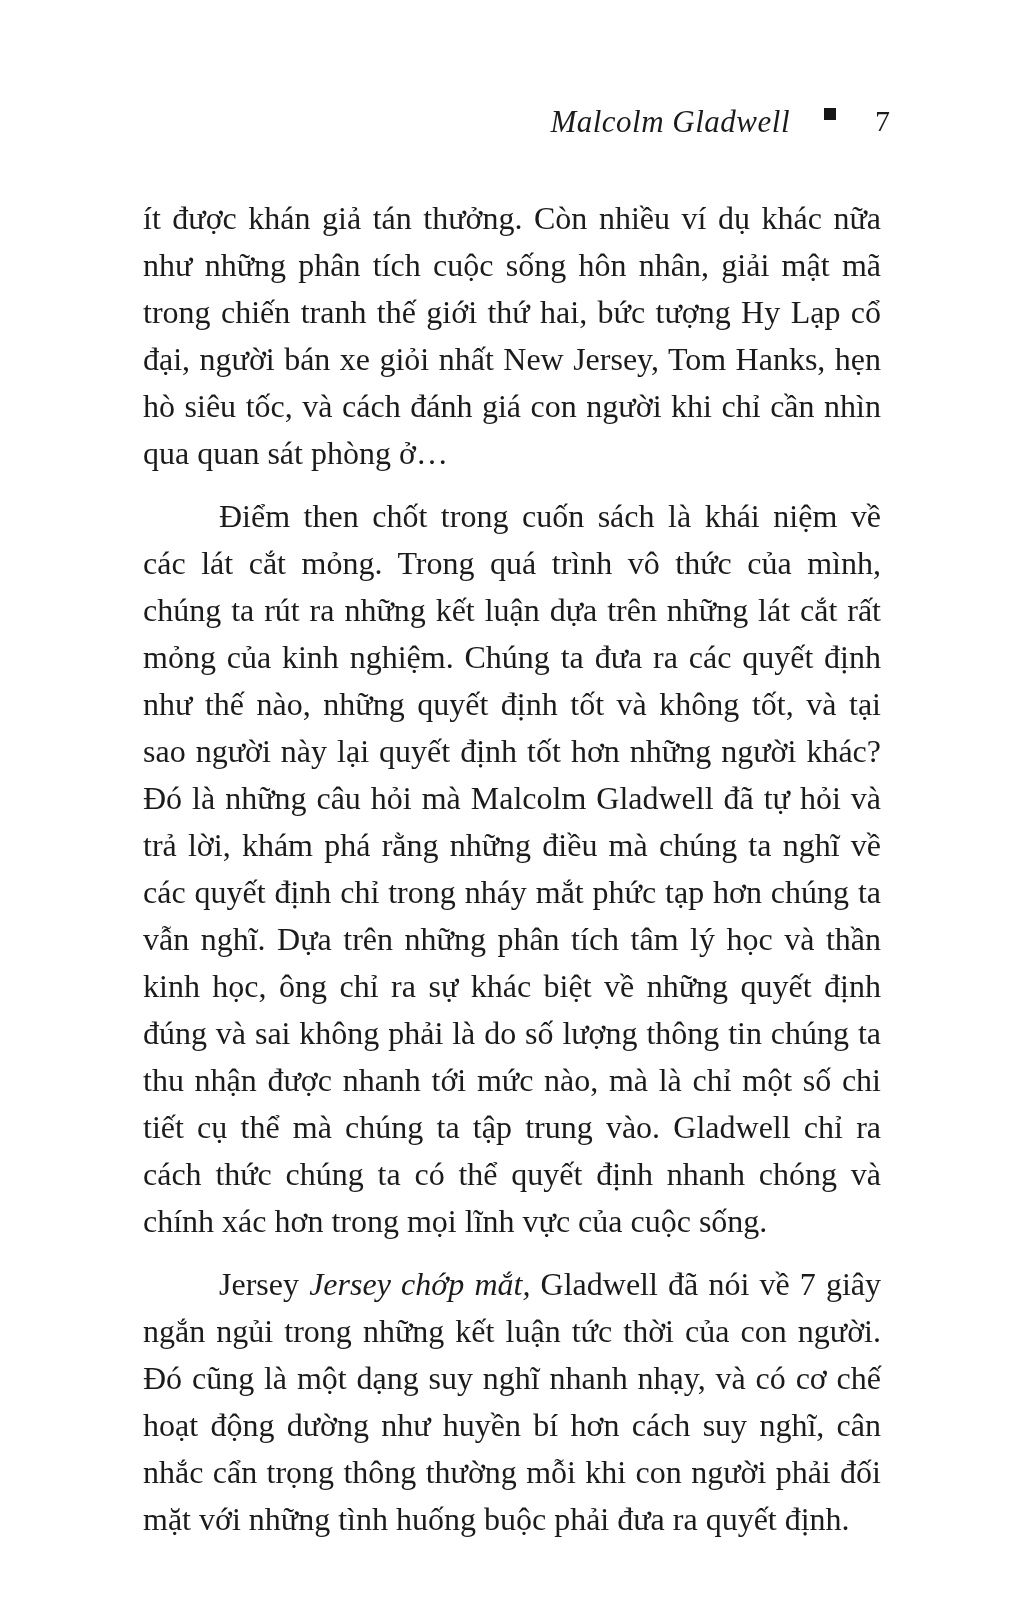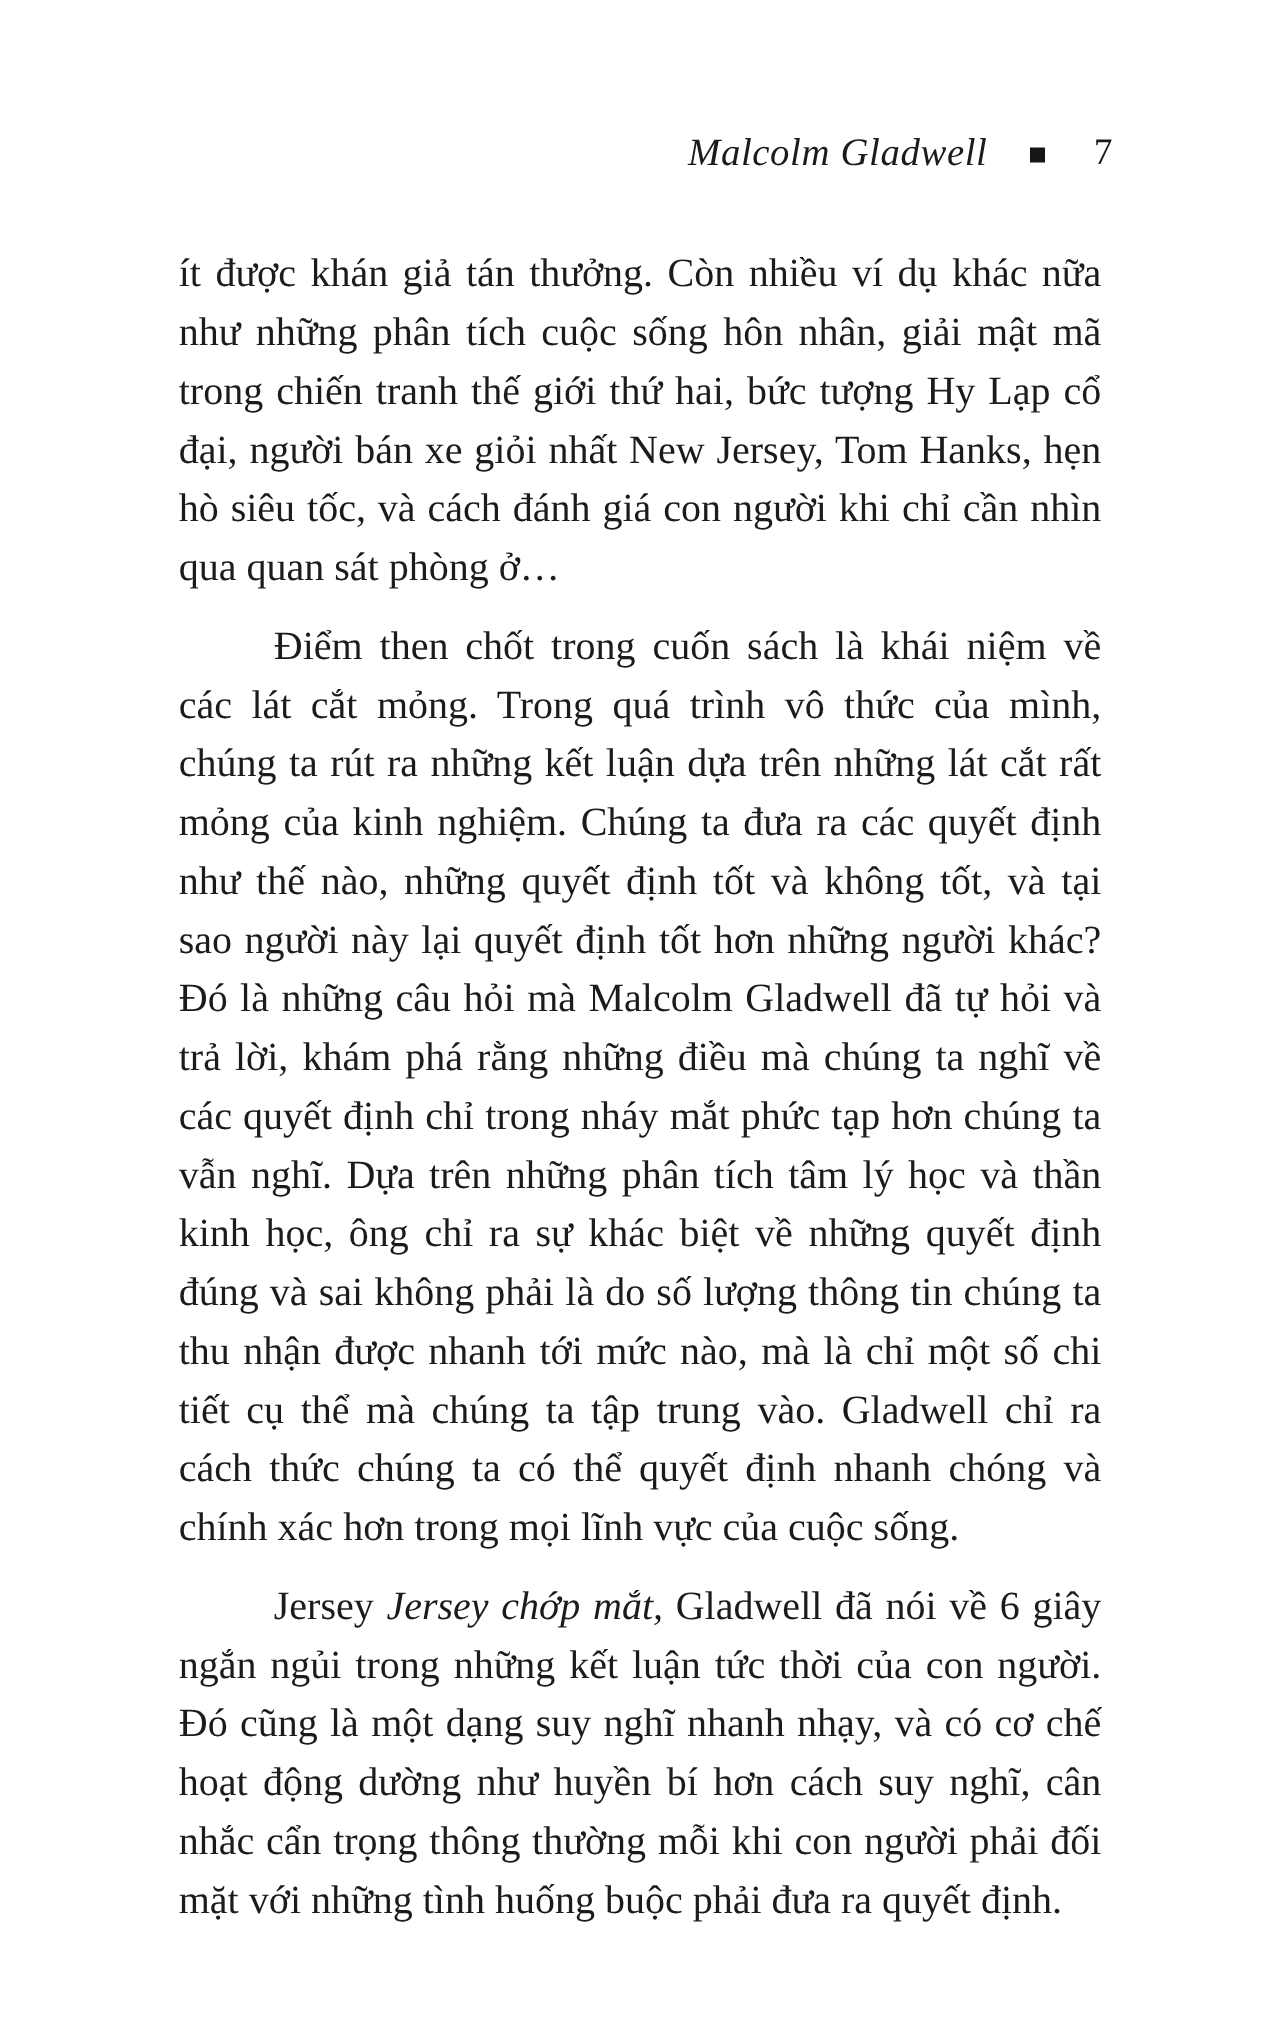--- a/index.html
+++ b/index.html
@@ -16,21 +16,21 @@
     font-family: "Liberation Serif", "DejaVu Serif", serif;
     color: #1b1b1b;
   }
   .running-header {
     position: absolute;
     top: 104px;
     left: 127px;
     right: 134px;
     display: flex;
     justify-content: flex-end;
-    align-items: center;
+    align-items: flex-start;
     white-space: nowrap;
     gap: 12px;
   }
   .running-header .author {
     font-style: italic;
     font-size: 31px;
     letter-spacing: 0.5px;
   }
   .running-header .sq {
     display: inline-block;
@@ -71,16 +71,16 @@
 
   <header class="running-header">
     <span class="author">Malcolm Gladwell</span>
     <span class="sq"></span>
     <span class="pagenum">7</span>
   </header>
 
   <main class="body-text">
     <p>ít được khán giả tán thưởng. Còn nhiều ví dụ khác nữa như những phân tích cuộc sống hôn nhân, giải mật mã trong chiến tranh thế giới thứ hai, bức tượng Hy Lạp cổ đại, người bán xe giỏi nhất New Jersey, Tom Hanks, hẹn hò siêu tốc, và cách đánh giá con người khi chỉ cần nhìn qua quan sát phòng ở…</p>
     <p class="indent">Điểm then chốt trong cuốn sách là khái niệm về các lát cắt mỏng. Trong quá trình vô thức của mình, chúng ta rút ra những kết luận dựa trên những lát cắt rất mỏng của kinh nghiệm. Chúng ta đưa ra các quyết định như thế nào, những quyết định tốt và không tốt, và tại sao người này lại quyết định tốt hơn những người khác? Đó là những câu hỏi mà Malcolm Gladwell đã tự hỏi và trả lời, khám phá rằng những điều mà chúng ta nghĩ về các quyết định chỉ trong nháy mắt phức tạp hơn chúng ta vẫn nghĩ. Dựa trên những phân tích tâm lý học và thần kinh học, ông chỉ ra sự khác biệt về những quyết định đúng và sai không phải là do số lượng thông tin chúng ta thu nhận được nhanh tới mức nào, mà là chỉ một số chi tiết cụ thể mà chúng ta tập trung vào. Gladwell chỉ ra cách thức chúng ta có thể quyết định nhanh chóng và chính xác hơn trong mọi lĩnh vực của cuộc sống.</p>
-    <p class="indent"><span>Jersey </span><em class="book-title">Jersey chớp mắt,</em><span> Gladwell đã nói về 6 giây ngắn ngủi trong những kết luận tức thời của con người. Đó cũng là một dạng suy nghĩ nhanh nhạy, và có cơ chế hoạt động dường như huyền bí hơn cách suy nghĩ, cân nhắc cẩn trọng thông thường mỗi khi con người phải đối mặt với những tình huống buộc phải đưa ra quyết định.</span></p>
+    <p class="indent"><span>Jersey </span><em class="book-title">Jersey chớp mắt,</em><span> Gladwell đã nói về 7 giây ngắn ngủi trong những kết luận tức thời của con người. Đó cũng là một dạng suy nghĩ nhanh nhạy, và có cơ chế hoạt động dường như huyền bí hơn cách suy nghĩ, cân nhắc cẩn trọng thông thường mỗi khi con người phải đối mặt với những tình huống buộc phải đưa ra quyết định.</span></p>
   </main>
 
 </div>
 
 </body></html>

